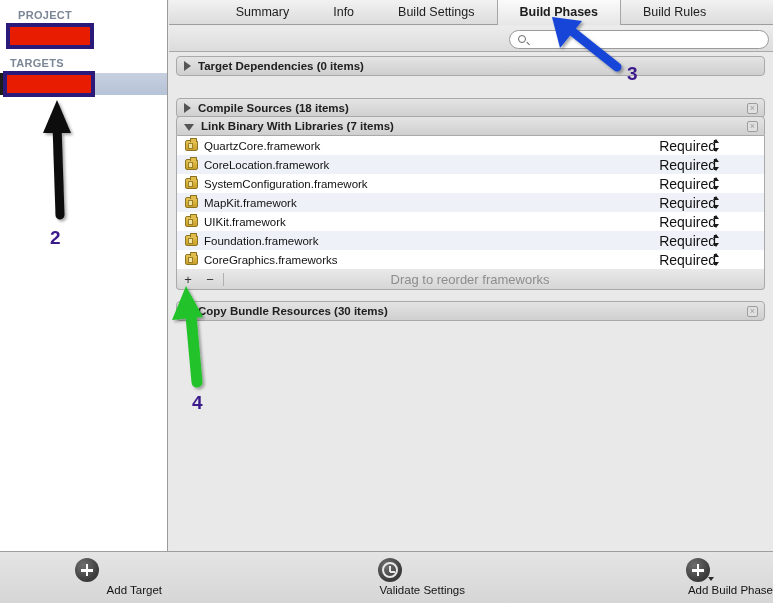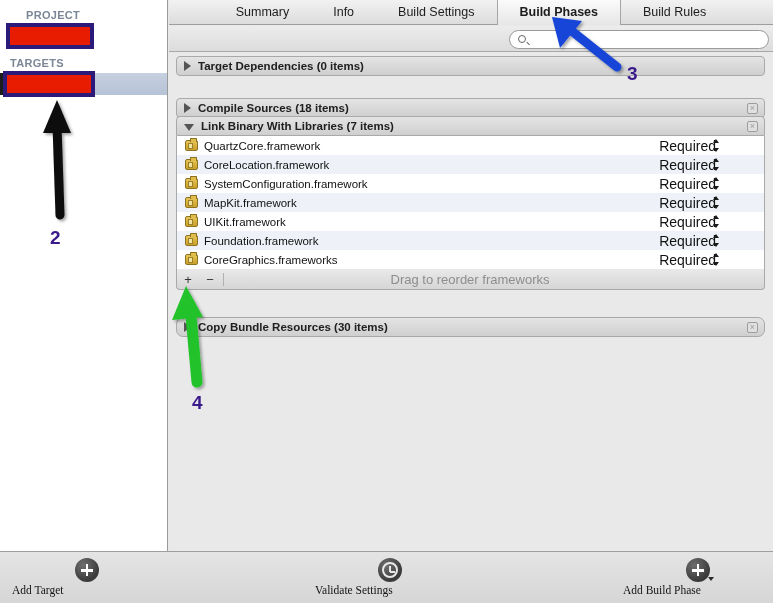--- a/index.html
+++ b/index.html
@@ -14,21 +14,21 @@
   
   #sidebar {
     position: absolute; left: 0; top: 0; width: 168px; height: 551px;
     background: #ffffff;
     border-right: 1px solid #9a9a9a;
   }
   .side-header {
     font-size: 11px; font-weight: bold; color: #7b8696;
     letter-spacing: 0.3px; padding-left: 10px;
   }
-  #ph-project { position: absolute; left: 16px; top: 9px; }
+  #ph-project { position: absolute; left: 8px; top: 9px; }
   #ph-targets { position: absolute; left: 0; top: 57px; }
 
   .target-row-sel {
     position: absolute; left: 0; top: 73px; width: 167px; height: 22px;
     background: linear-gradient(to bottom,#c6d0e0,#b6c2d6);
   }
   .sel-bar { position:absolute; left:0; top:0; width:3px; height:22px; background:#1c1c1c; }
 
   
   .redact {
@@ -103,21 +103,21 @@
   .xbtn {
     position: absolute; right: 6px; top: 4px; width: 11px; height: 11px;
     border: 1px solid #9d9d9d; border-radius: 2px; color: #9d9d9d;
     font-size: 9px; line-height: 9px; text-align: center;
     background: #e0e0e0;
   }
 
   #phase-dep  { top: 56px; }
   #phase-src  { top: 70px; margin-top: 28px; }
   #phase-link { top: 116px; border-bottom-left-radius:0; border-bottom-right-radius:0; }
-  #phase-copy { top: 317px; border-radius: 7px; }
+  #phase-copy { top: 301px; }
 
   
   #fwtable {
     position: absolute; left: 7px; top: 136px; width: 589px; height: 133px;
     background: #fff; border-left: 1px solid #a9a9a9; border-right: 1px solid #a9a9a9;
   }
   .fwrow {
     position: relative; height: 19px; display: flex; align-items: center;
     font-size: 11.5px; color: #111;
   }
@@ -167,21 +167,21 @@
     padding-right: 50px;
   }
 
   
   #bottombar {
     position: absolute; left: 0; top: 551px; width: 773px; height: 52px;
     background: linear-gradient(to bottom,#e4e4e4,#d6d6d6);
     border-top: 1px solid #9e9e9e;
   }
   .tbitem {
-    position: absolute; top: 6px; text-align: left; width: 150px; font-family: Liberation Serif, serif;
+    position: absolute; top: 6px; text-align: right; width: 150px;
   }
   .tbicon {
     width: 24px; height: 24px; margin: 0 auto 2px auto;
     border-radius: 50%;
     background: radial-gradient(circle at 35% 30%, #6f6f6f, #3a3a3a 70%);
     position: relative;
   }
   .plusmark::before, .plusmark::after {
     content:""; position:absolute; background:#fff;
   }

